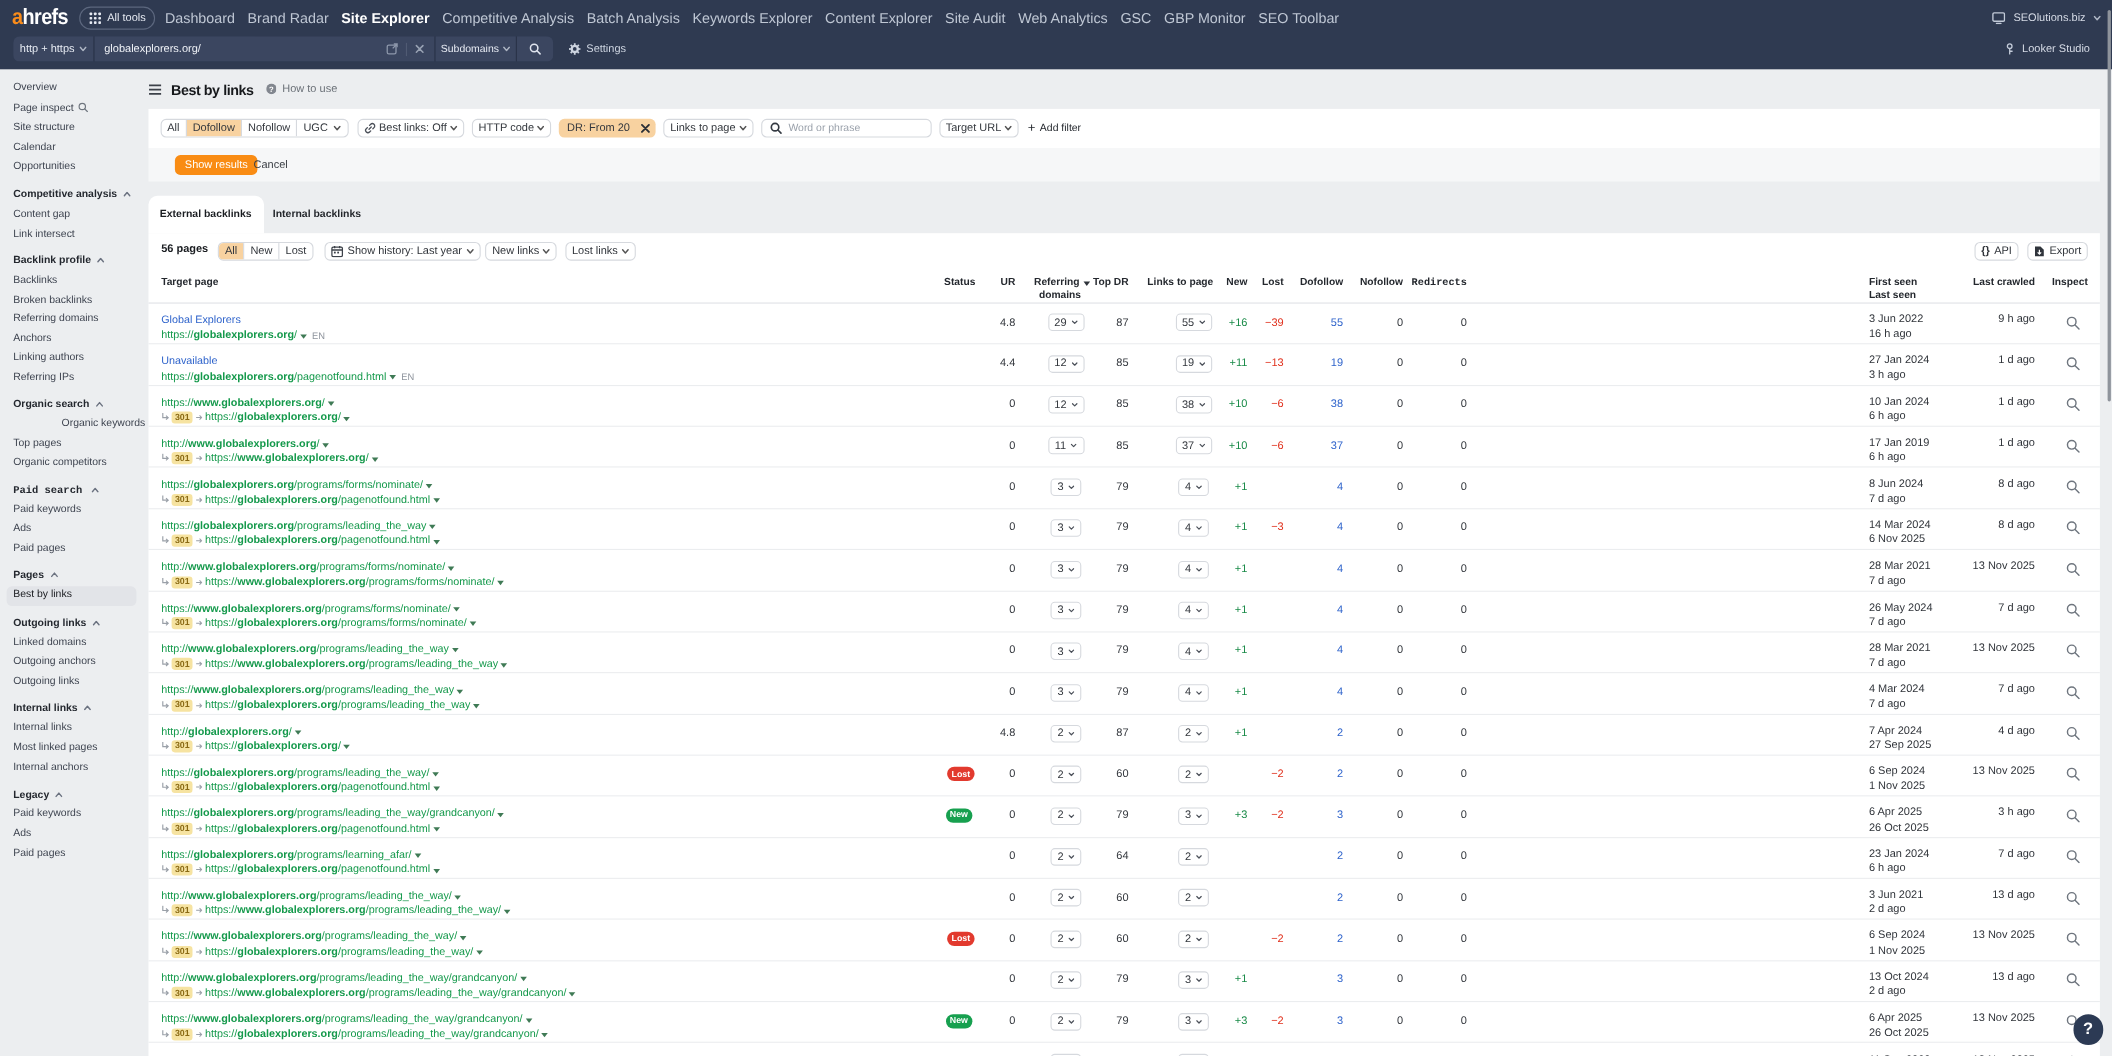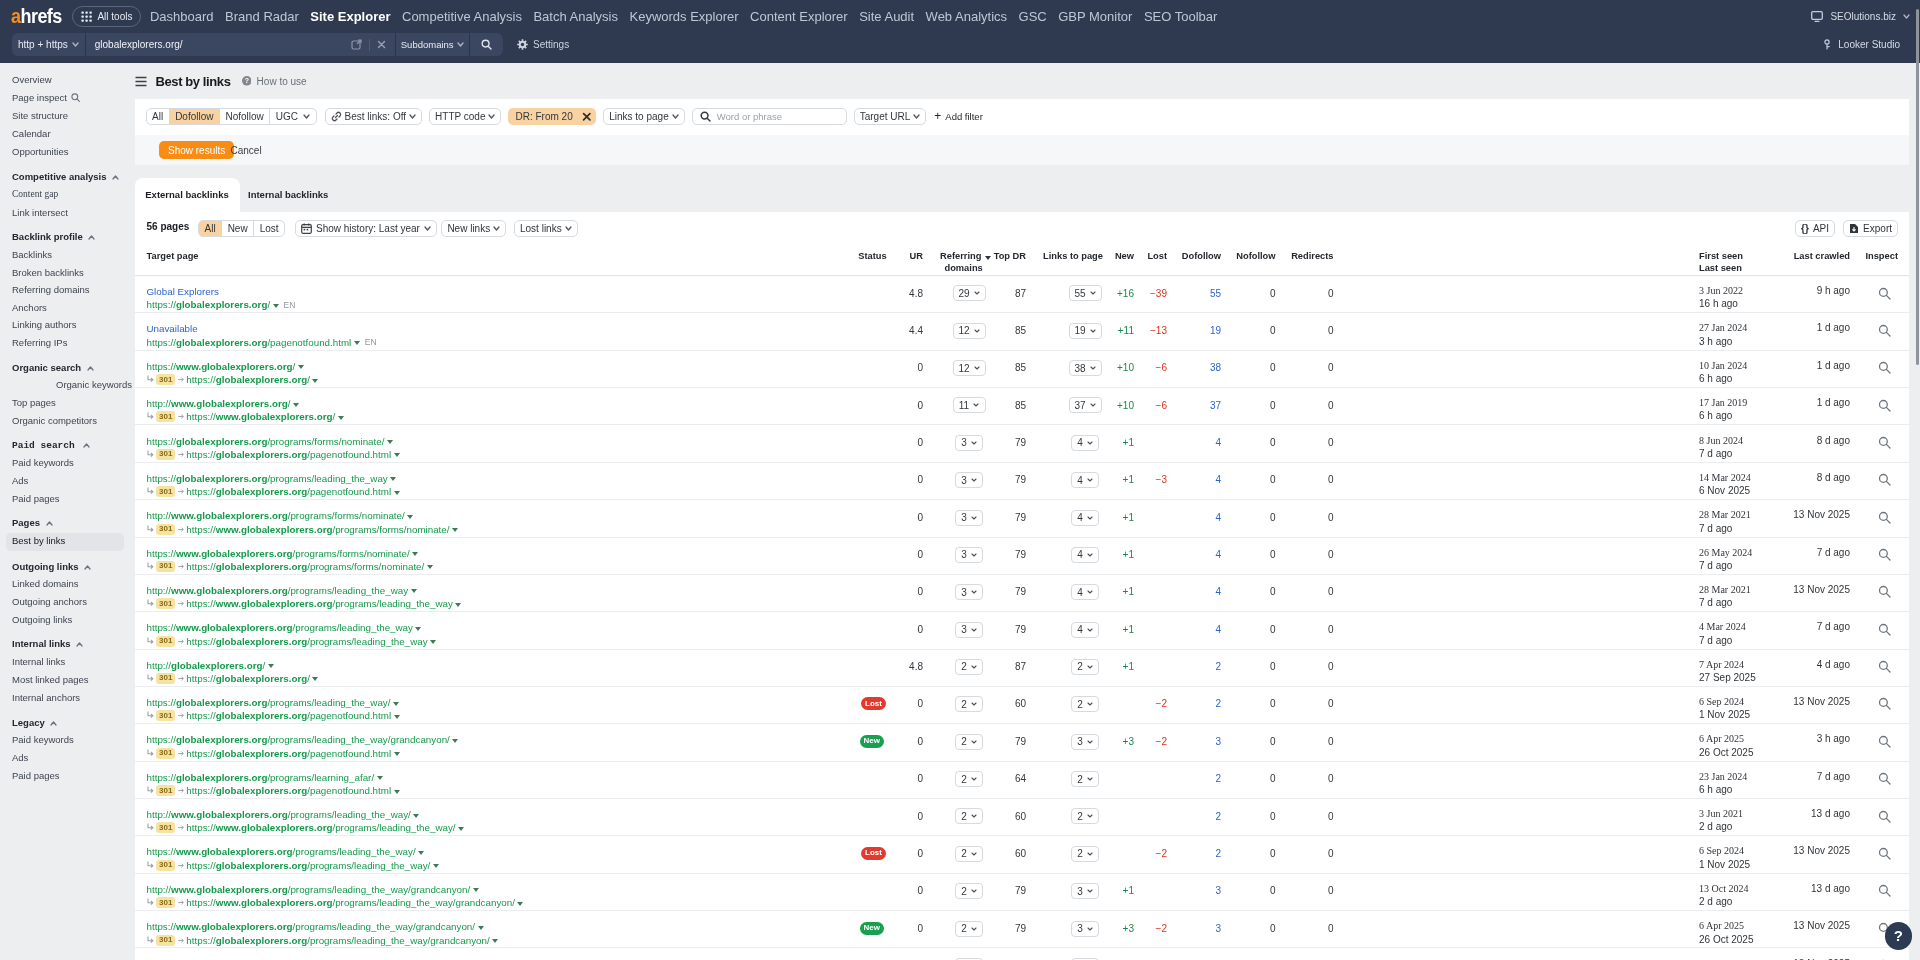--- a/index.html
+++ b/index.html
@@ -66,21 +66,21 @@
 .b301{background:#f6e3a1;color:#8a6a14;font-size:8px;font-weight:bold;border-radius:3px;padding:1.5px 3px;line-height:1;margin-left:2.5px;}
 .rarr{margin:0 2.5px;}
 .pill{position:absolute;top:10.5px;font-size:8px;font-weight:bold;color:#fff;border-radius:8px;padding:2.5px 4px;line-height:1;}
 .pill.lost{background:#e23a2e;}
 .pill.new{background:#17a04f;}
 .num{position:absolute;top:11.5px;color:#33373d;font-size:10px;}
 .ddb{position:absolute;top:9.4px;height:16px;border:1px solid #d6d9de;border-radius:4px;display:flex;align-items:center;justify-content:center;gap:4px;font-size:10px;color:#33373d;background:#fff;}
 .plus{color:#188a47;}
 .minus{color:#e0301c;}
 .dfn{color:#2e63cb;}
-.fs1{position:absolute;left:1564.5px;top:9.1px;font-size:10px;font-family:Liberation Serif, serif;}
+.fs1{position:absolute;left:1564.5px;top:9.1px;font-size:10px;}
 .fs2{position:absolute;left:1564.5px;top:22.4px;font-size:10px;}
 .lc{position:absolute;top:9.1px;right:59px;font-size:10px;}
 .insp{position:absolute;left:1743px;top:10.5px;}
 
 .sbthumb{position:absolute;left:1915.5px;top:9px;width:3px;height:356px;background:#8f949c;border-radius:2px;}
 .help{position:absolute;left:1884.5px;top:922px;width:27.5px;height:27.5px;border-radius:50%;background:#2c3a54;color:#fff;display:flex;align-items:center;justify-content:center;font-size:15px;font-weight:bold;}
 </style></head>
 <body>
 
 <div class="topnav">
@@ -175,21 +175,21 @@
     <div class="it" style="top:29.0px;">Page inspect <span style="display:inline-block;position:relative;top:1px;margin-left:1px;"><svg width="9" height="9" viewBox="0 0 9 9">
           <circle cx="3.8" cy="3.8" r="2.9" fill="none" stroke="#6f767f" stroke-width="1.1"></circle>
           <path d="M6 6 L8.4 8.4" stroke="#6f767f" stroke-width="1.1" stroke-linecap="round"></path>
         </svg></span></div>
     <div class="it" style="top:47.3px;">Site structure</div>
     <div class="it" style="top:65.3px;">Calendar</div>
     <div class="it" style="top:83.2px;">Opportunities</div>
     <div class="it hd" style="top:107.7px;">Competitive analysis <span class="caru"><svg width="7" height="5" viewBox="0 0 7 5">
           <path d="M1 4 L3.5 1 L6 4" fill="none" stroke="#6b7280" stroke-width="1.3" fill-rule="evenodd" stroke-linecap="round" stroke-linejoin="round"></path>
         </svg></span></div>
-    <div class="it" style="top:125.6px;font-family:Liberation Serif, serif;">Content gap</div>
+    <div class="it" style="top:125.6px;">Content gap</div>
     <div class="it" style="top:143.5px;">Link intersect</div>
     <div class="it hd" style="top:168.4px;">Backlink profile <span class="caru"><svg width="7" height="5" viewBox="0 0 7 5">
           <path d="M1 4 L3.5 1 L6 4" fill="none" stroke="#6b7280" stroke-width="1.3" fill-rule="evenodd" stroke-linecap="round" stroke-linejoin="round"></path>
         </svg></span></div>
     <div class="it" style="top:185.9px;">Backlinks</div>
     <div class="it" style="top:203.8px;">Broken backlinks</div>
     <div class="it" style="top:221.3px;">Referring domains</div>
     <div class="it" style="top:238.8px;">Anchors</div>
     <div class="it" style="top:255.8px;">Linking authors</div>
     <div class="it" style="top:273.7px;">Referring IPs</div>
@@ -342,21 +342,21 @@
 <span style="left:703px;width:70px;text-align:center;top:6.5px;">Status</span>
 <span style="right:986px;top:6.5px;">UR</span>
 <span style="left:805.5px;top:6.5px;">Referring<span style="display:inline-block;width:0;height:0;border-left:3.5px solid transparent;border-right:3.5px solid transparent;border-top:4.5px solid #2f343b;margin-left:4px;position:relative;top:0.5px;"></span></span>
 <span style="left:810px;top:18px;">domains</span>
 <span style="right:883px;top:6.5px;">Top DR</span>
 <span style="left:882px;width:113px;text-align:center;top:6.5px;">Links to page</span>
 <span style="right:775px;top:6.5px;">New</span>
 <span style="right:742px;top:6.5px;">Lost</span>
 <span style="right:688px;top:6.5px;">Dofollow</span>
 <span style="right:633.5px;top:6.5px;">Nofollow</span>
-<span style="right:575.5px;top:6.5px;">Redirects</span>
+<span style="right:575.5px;top:6.5px;font-family:Liberation Mono, monospace;">Redirects</span>
 <span style="left:1564.5px;top:6.5px;">First seen</span>
 <span style="left:1564.5px;top:18px;">Last seen</span>
 <span style="right:59px;top:6.5px;">Last crawled</span>
 <span style="right:11px;top:6.5px;">Inspect</span>
     </div>
   <div class="rows">
       <div class="row">
         <div class="l1">
           <a class="bl">Global Explorers</a>
         </div>

